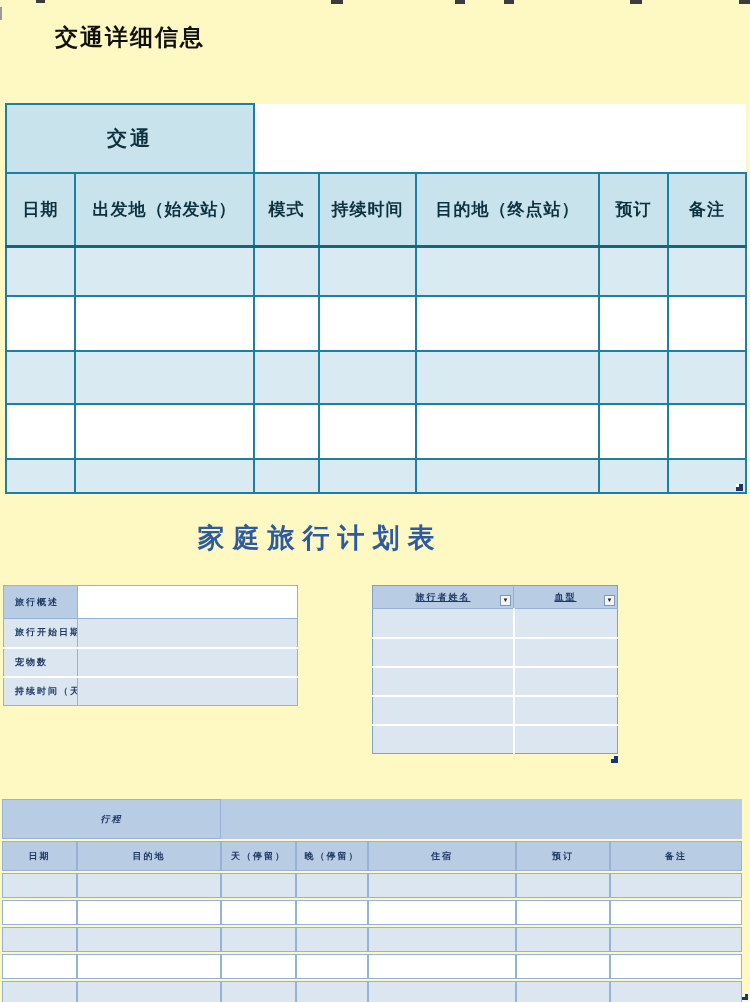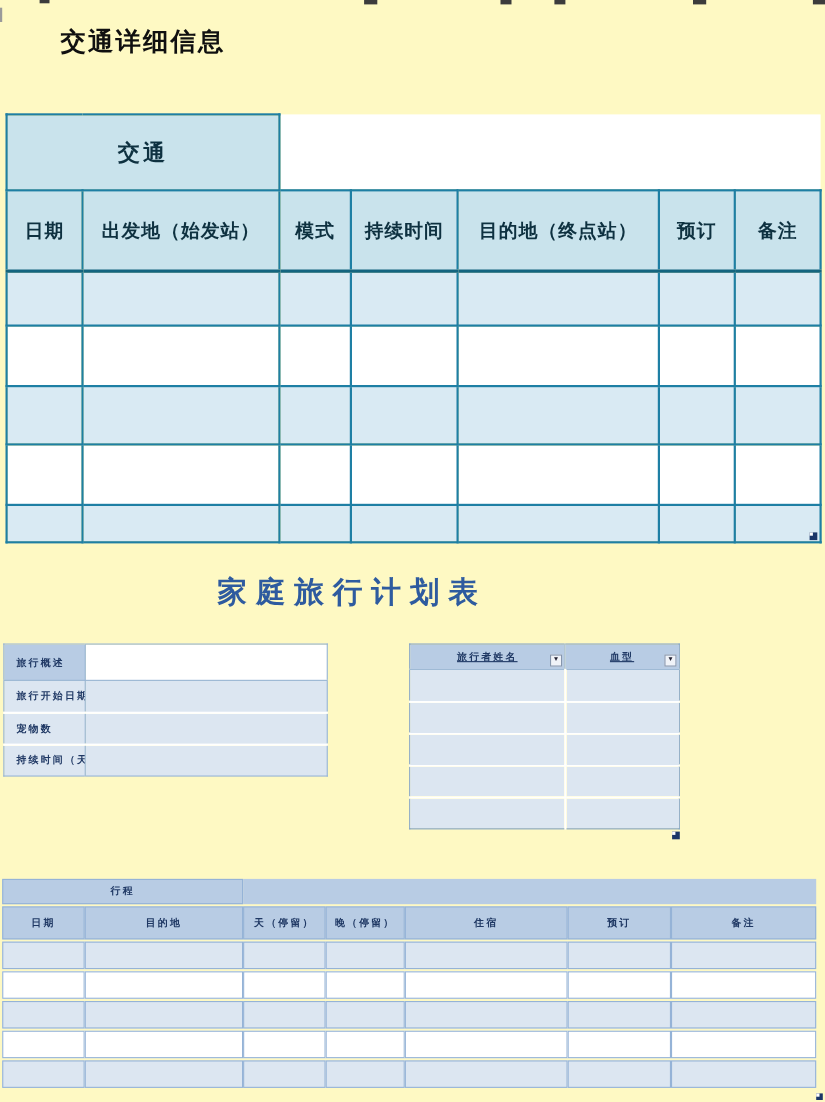--- a/index.html
+++ b/index.html
@@ -69,21 +69,21 @@
     border-right:1px solid var(--plan-border);}
   .travelers-table tr.head td:last-child{border-right:none;}
   .travelers-table tr:last-child td{border-bottom:none;}
   .filter-btn{position:absolute;right:2px;bottom:2px;width:11px;height:11px;background:#f0f3f8;
     border:1px solid #8696ad;font-size:6px;line-height:9px;color:#223;text-align:center;letter-spacing:0;cursor:pointer;}
 
   .itinerary-table{position:absolute;left:2px;top:797px;width:740px;border-collapse:separate;border-spacing:0 2px;table-layout:fixed;}
   .itinerary-table td{vertical-align:middle;text-align:center;overflow:hidden;
     border:1px solid var(--plan-border);background:#ffffff;}
   .itinerary-table td.ghost{border:none;background:transparent;}
-  .itinerary-table tr.group-row td{height:23px;background:var(--plan-header-bg);}
+  .itinerary-table tr.group-row td{height:40px;background:var(--plan-header-bg);font-style:italic;}
   .itinerary-table tr.head-row td{height:30px;background:var(--plan-header-bg);}
   .itinerary-table tr.body-row td{height:25px;}
   .itinerary-table tr.body-row.alt td{background:var(--plan-row-bg);}
 
   .resize-handle{position:absolute;width:7px;height:7px;background:var(--handle);cursor:nwse-resize;}
   .resize-handle:after{content:"";position:absolute;left:0;top:0;width:3px;height:3px;background:#ffffff;}
 </style>
 </head>
 <body>
 

